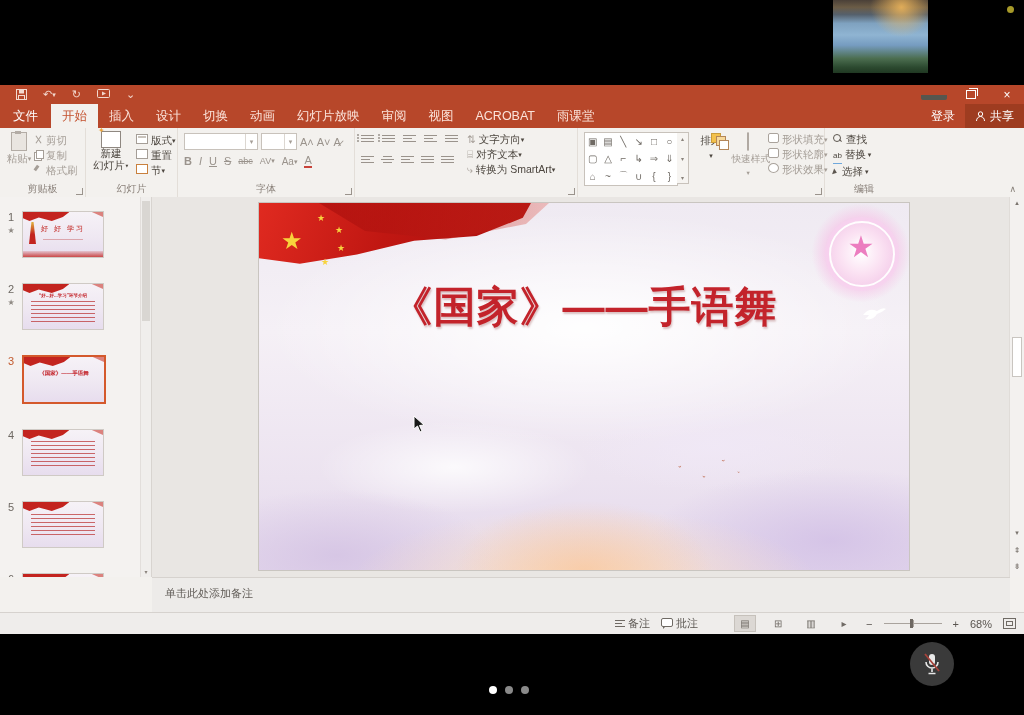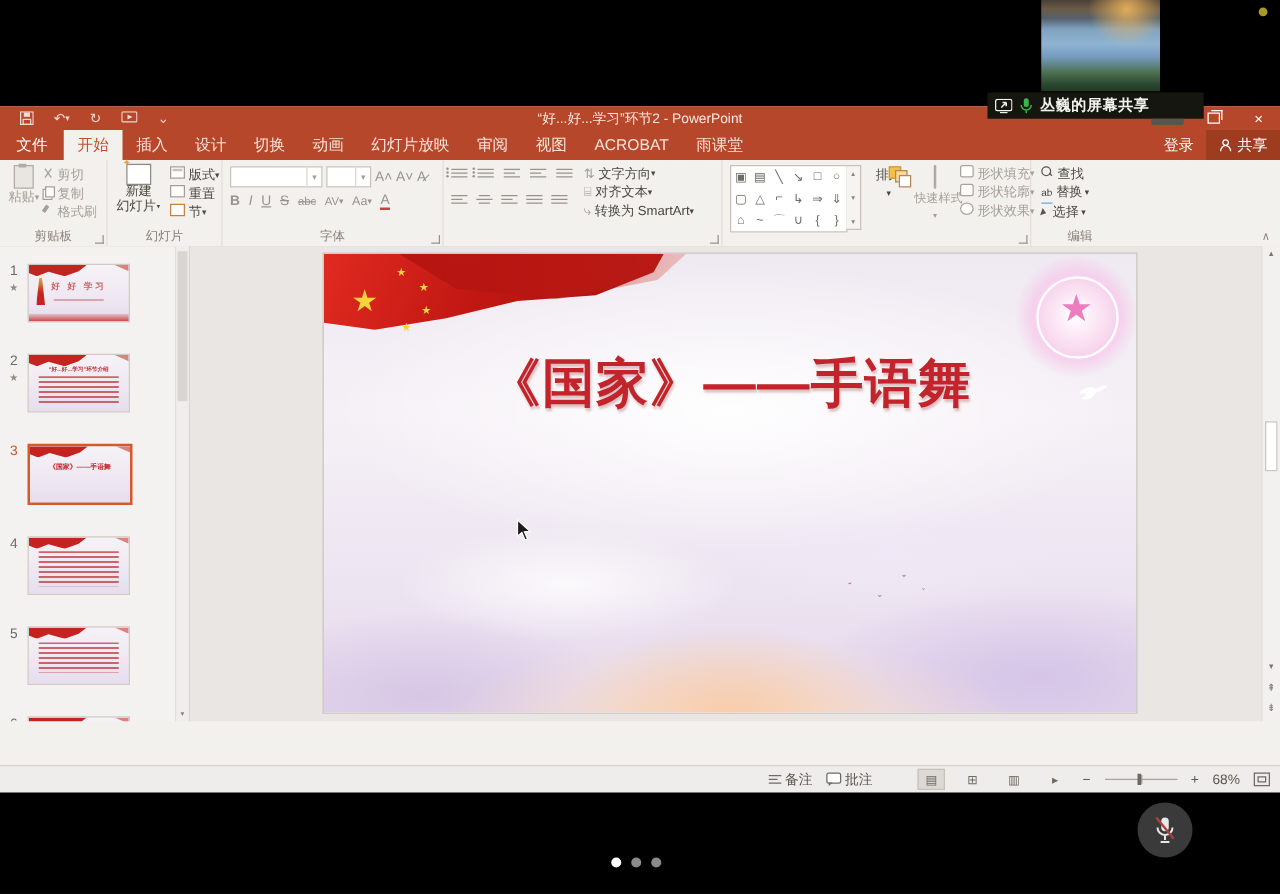--- a/index.html
+++ b/index.html
@@ -189,53 +189,39 @@
   .micbtn{position:absolute;left:910px;top:642px;width:44px;height:44px;border-radius:50%;background:#3a3a3a;display:flex;align-items:center;justify-content:center;}
 </style>
 </head>
 <body>
 
 <div id="stage">
 
   <div class="video-thumb"></div>
   <div class="presence-dot"></div>
 
-  <div class="sharebar">
-    <svg width="14" height="12" viewBox="0 0 14 12">
-      <rect x="0.5" y="0.5" width="13" height="9" rx="1.5" fill="none" stroke="#f2f2ef"></rect>
-      <path d="M4 11 h6" stroke="#f2f2ef" stroke-width="1"></path>
-      <path d="M5 7 L9 3 M9 3 h-3 M9 3 v3" stroke="#f2f2ef" stroke-width="1.2" fill="none"></path>
-    </svg>
-    <svg width="10" height="13" viewBox="0 0 10 13">
-      <rect x="3" y="0.5" width="4" height="7" rx="2" fill="#3cb54a"></rect>
-      <path d="M1 6 a4 4 0 0 0 8 0" fill="none" stroke="#3cb54a" stroke-width="1.2"></path>
-      <path d="M5 10.5 v2" stroke="#3cb54a" stroke-width="1.2"></path>
-    </svg>
-    <span class="txt">丛巍的屏幕共享</span>
-  </div>
   <div class="sharebar-handle"></div>
 
   <div class="ppt">
 
     <div class="titlebar">
       <div class="qat">
         <svg width="11" height="11" viewBox="0 0 11 11">
           <rect x="0.5" y="0.5" width="10" height="10" fill="none" stroke="#f3d9cf"></rect>
           <rect x="3" y="1" width="5" height="3.5" fill="#f3d9cf"></rect>
           <rect x="2.5" y="6.5" width="6" height="4" fill="none" stroke="#f3d9cf"></rect>
         </svg>
         <span class="g">↶<span class="arrow">▾</span></span>
         <span class="g">↻</span>
         <svg width="13" height="11" viewBox="0 0 13 11">
           <rect x="0.5" y="0.5" width="12" height="8" rx="1" fill="none" stroke="#f3d9cf"></rect>
           <path d="M5 2.5 L9 4.5 L5 6.5 Z" fill="#f3d9cf"></path>
         </svg>
         <span class="g">⌄</span>
       </div>
-      <div class="win-title">“好...好...学习”环节2 - PowerPoint</div>
       <div class="winbtn" style="left:956px;">
           <span class="restore-glyph"></span>
         </div>
       <div class="winbtn" style="left:992px;">
           <span>×</span>
         </div>
     </div>
 
     <div class="tabrow">
       <div class="tab file">
@@ -552,20 +538,23 @@
       </div>
       <div class="vscroll">
         <div class="up">▴</div>
         <div class="vthumb"></div>
         <div class="dn">▾</div>
         <div class="pgprev">⇞</div>
         <div class="pgnext">⇟</div>
       </div>
     </div>
 
+    <div class="notespane">
+      <div class="ph">单击此处添加备注</div>
+    </div>
 
     <div class="statusbar">
       <div class="sb-right">
         <span><span class="ic-note3"><i></i><i></i><i></i></span><span>备注</span></span>
         <span><span class="ic-comment"></span><span>批注</span></span>
         <span style="width:14px;"></span>
         <span class="vbtn active">▤</span>
         <span class="vbtn">⊞</span>
         <span class="vbtn">▥</span>
         <span class="vbtn">▸</span>

